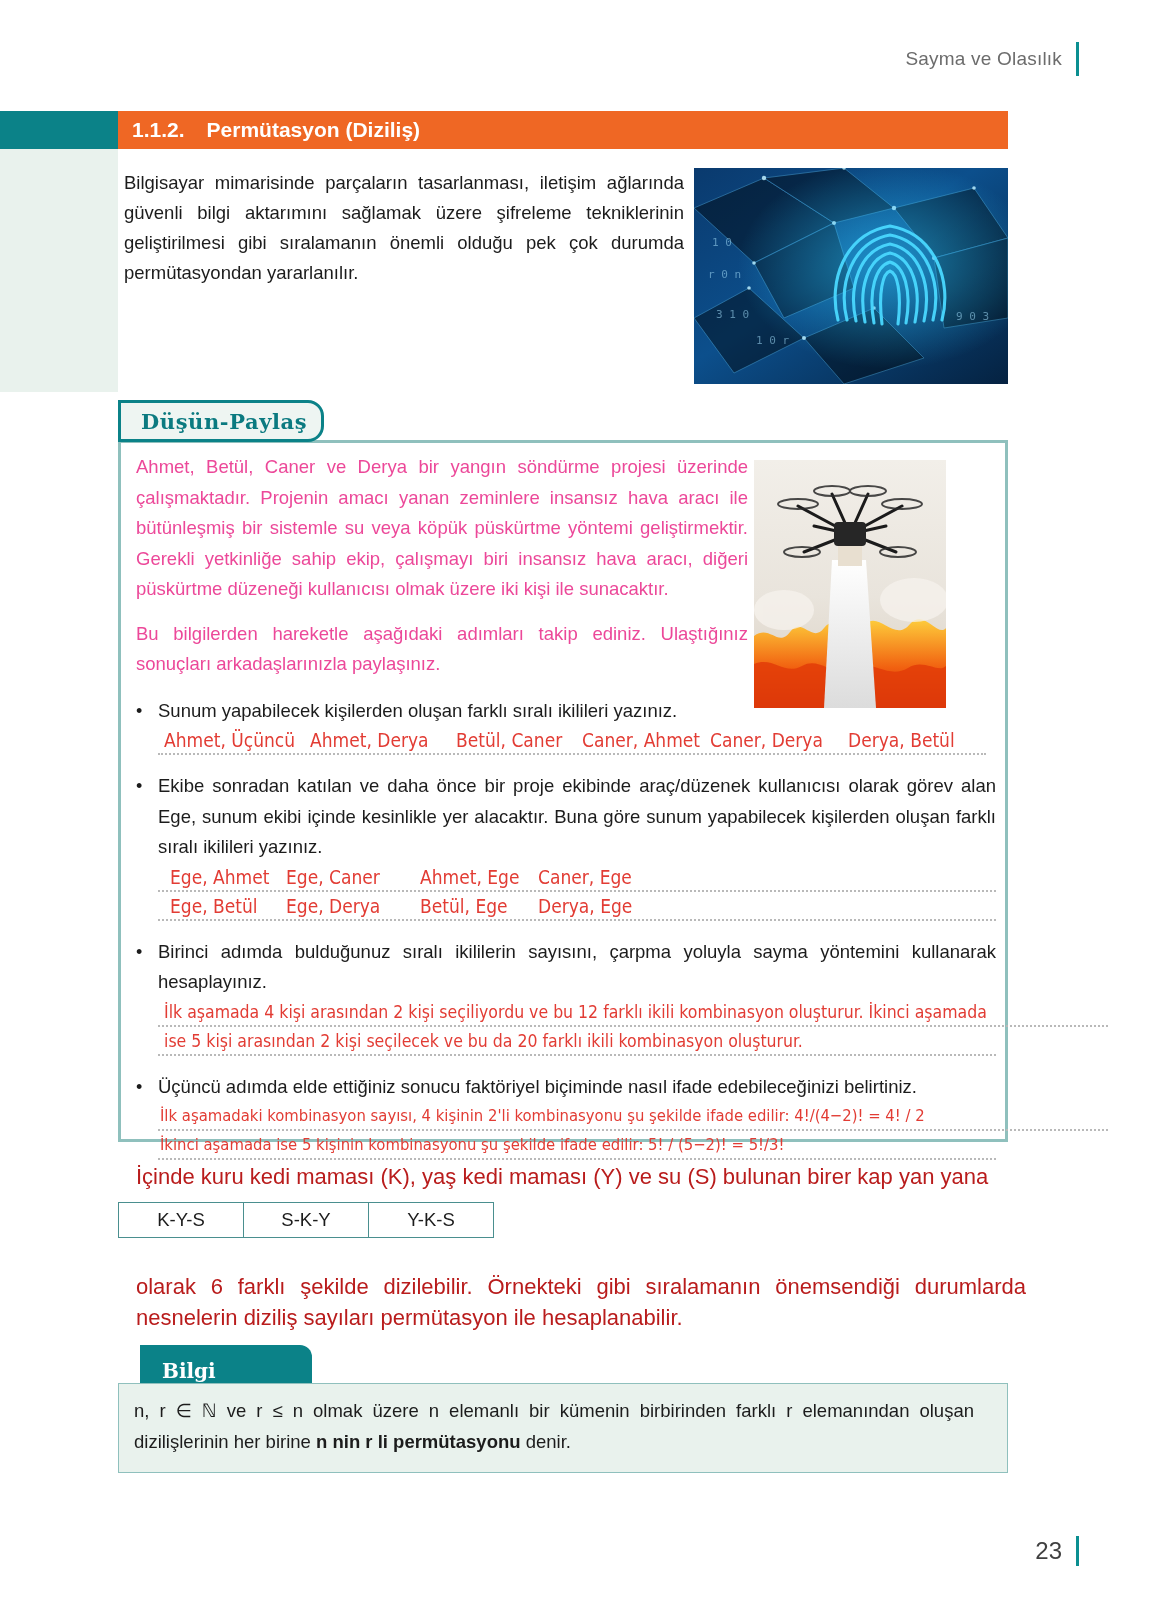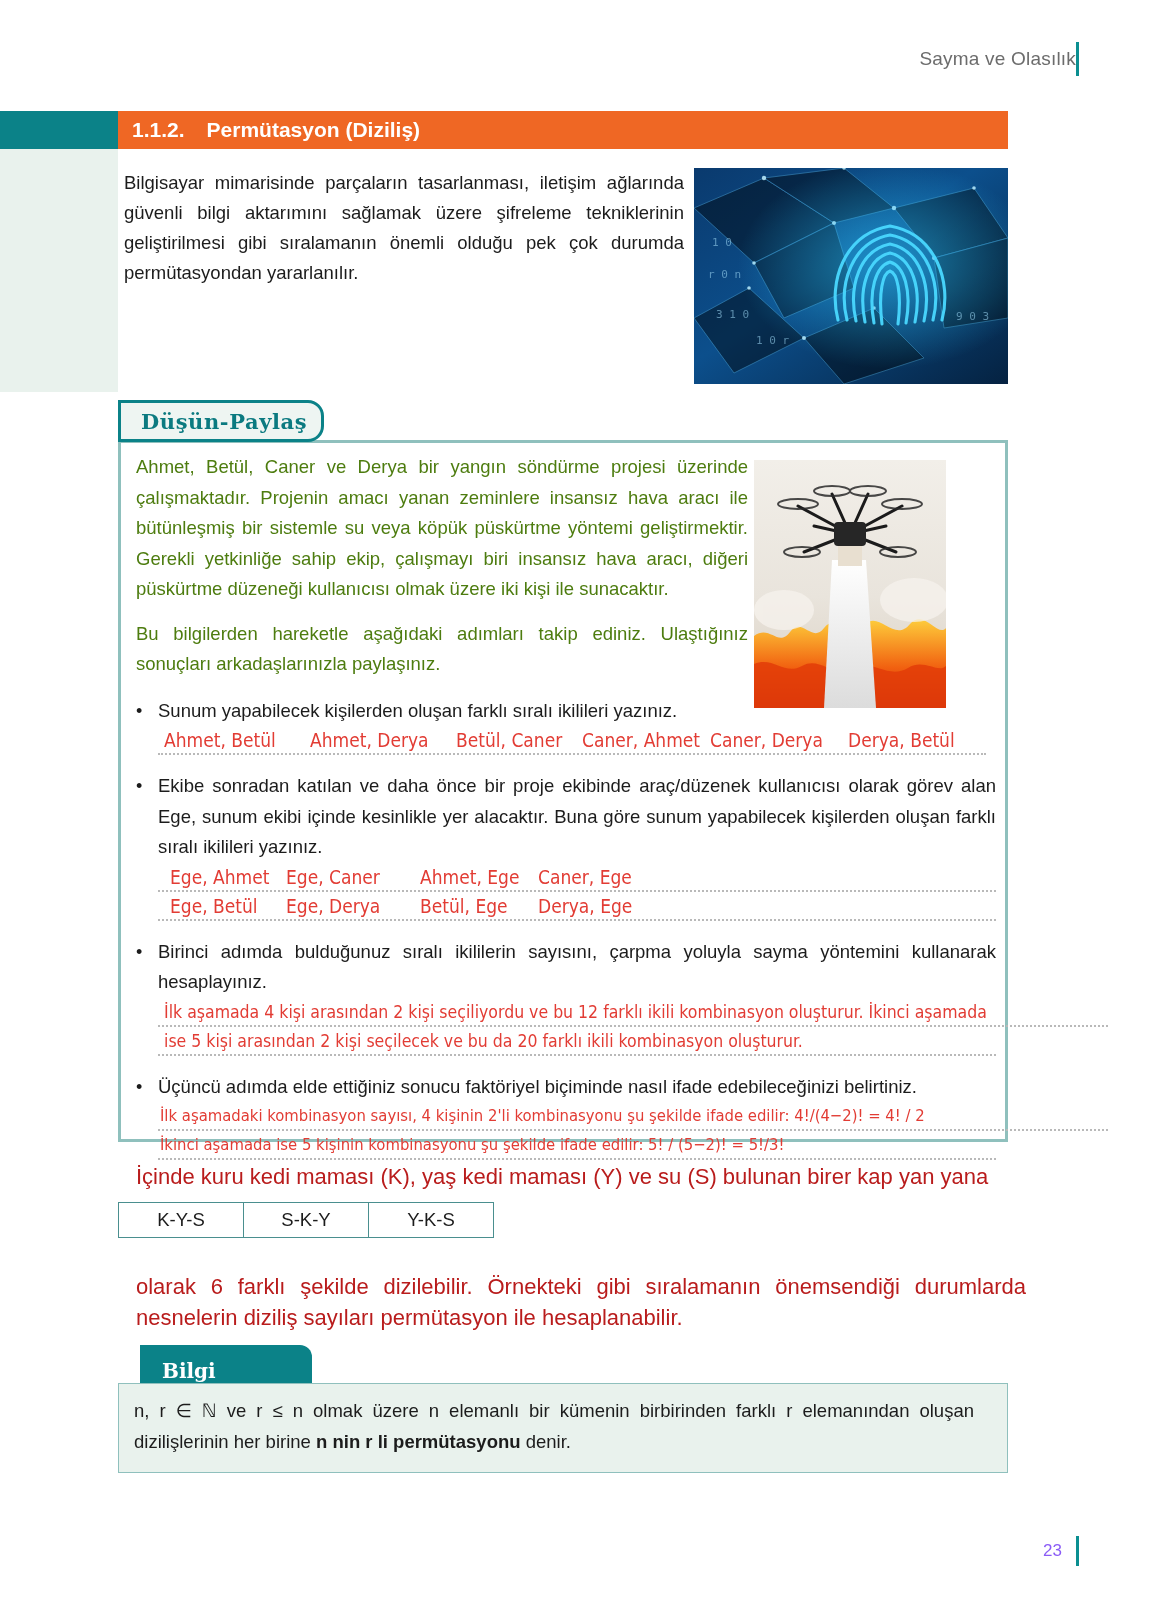--- a/index.html
+++ b/index.html
@@ -16,21 +16,21 @@
     overflow: hidden;
   }
 
   
   .running-head {
     position: absolute;
     top: 42px;
     right: 72px;
     display: flex;
     align-items: center;
-    gap: 0;
+    gap: 14px;
   }
   .running-head-text {
     font-size: 19px;
     color: #6c6c6c;
     letter-spacing: .2px;
   }
   .running-head-rule {
     width: 3px;
     height: 34px;
     background: #0b8f91;
@@ -145,21 +145,21 @@
     left: 136px;
     top: 452px;
     width: 860px;
     z-index: 3;
   }
 
   .dp-para {
     font-size: 18.5px;
     line-height: 30.5px;
     text-align: justify;
-    color: #4d7c0f;
+    color: #ec4899;
   }
   .dp-para.narrow { width: 612px; }
   .dp-para + .dp-para { margin-top: 14px; }
 
   .drone-image {
     position: absolute;
     left: 618px;
     top: 8px;
     width: 192px;
     height: 248px;
@@ -287,22 +287,22 @@
   
   .page-foot {
     position: absolute;
     right: 72px;
     bottom: 58px;
     display: flex;
     align-items: center;
     gap: 14px;
   }
   .page-num {
-    font-size: 17px;
-    color: #8b5cf6;
+    font-size: 24px;
+    color: #404040;
   }
   .page-rule {
     width: 3px;
     height: 30px;
     background: #0b8f91;
   }
 </style>
 </head>
 <body>
 
@@ -439,21 +439,21 @@
 
   <div class="dp-para narrow">Ahmet, Betül, Caner ve Derya bir yangın söndürme projesi üzerinde çalışmaktadır. Projenin amacı yanan zeminlere insansız hava aracı ile bütünleşmiş bir sistemle su veya köpük püskürtme yöntemi geliştirmektir. Gerekli yetkinliğe sahip ekip, çalışmayı biri insansız hava aracı, diğeri püskürtme düzeneği kullanıcısı olmak üzere iki kişi ile sunacaktır.</div>
   <div class="dp-para narrow">Bu bilgilerden hareketle aşağıdaki adımları takip ediniz. Ulaştığınız sonuçları arkadaşlarınızla paylaşınız.</div>
 
   <div class="bullet-row">
     <div class="bullet-dot">•</div>
     <div class="bullet-text">Sunum yapabilecek kişilerden oluşan farklı sıralı ikilileri yazınız.</div>
   </div>
   <div class="ans-group">
     <div class="ans-line pairs">
-      <span class="hw pair-cell" style="left:6px">Ahmet, Betül</span>
+      <span class="hw pair-cell" style="left:6px">Ahmet, Üçüncü</span>
       <span class="hw pair-cell" style="left:152px">Ahmet, Derya</span>
       <span class="hw pair-cell" style="left:298px">Betül, Caner</span>
       <span class="hw pair-cell" style="left:424px">Caner, Ahmet</span>
       <span class="hw pair-cell" style="left:552px">Caner, Derya</span>
       <span class="hw pair-cell" style="left:690px">Derya, Betül</span>
     </div>
   </div>
 
   <div class="bullet-row">
     <div class="bullet-dot">•</div>

